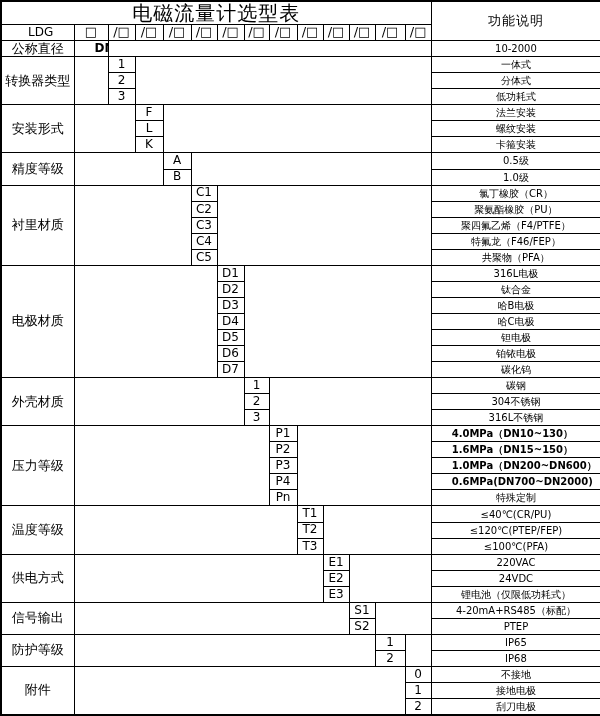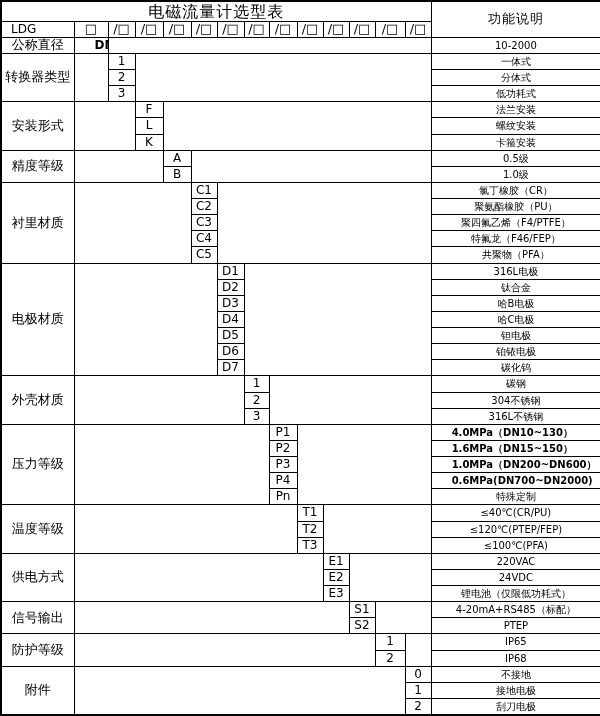--- a/index.html
+++ b/index.html
@@ -17,24 +17,24 @@
     padding:0;
     text-align:center;
     vertical-align:middle;
     font-size:12px;
     line-height:1.1;
     overflow:hidden;
     white-space:nowrap;
   }
   tr{height:16px;}
   tr.title-row{height:20px;}
-  td.title{font-size:16px;letter-spacing:1px;margin-left:44px;}
+  td.title{font-size:20px;letter-spacing:1px;margin-left:44px;}
   td.func-head{font-size:13px;letter-spacing:1px;font-family:Liberation Serif, serif;}
   td.cat{font-size:13px;}
-  td.model{text-align:left;padding-left:9px;font-size:12px;}
+  td.model{text-align:left;padding-left:26px;font-size:12px;}
   td.box{font-size:13px;}
   td.code{font-size:12px;}
   td.desc{font-size:10px;}
   td.left{text-align:left;padding-left:20px;font-weight:bold;}
 </style>
 </head>
 <body>
 
 <table>
   <colgroup>

